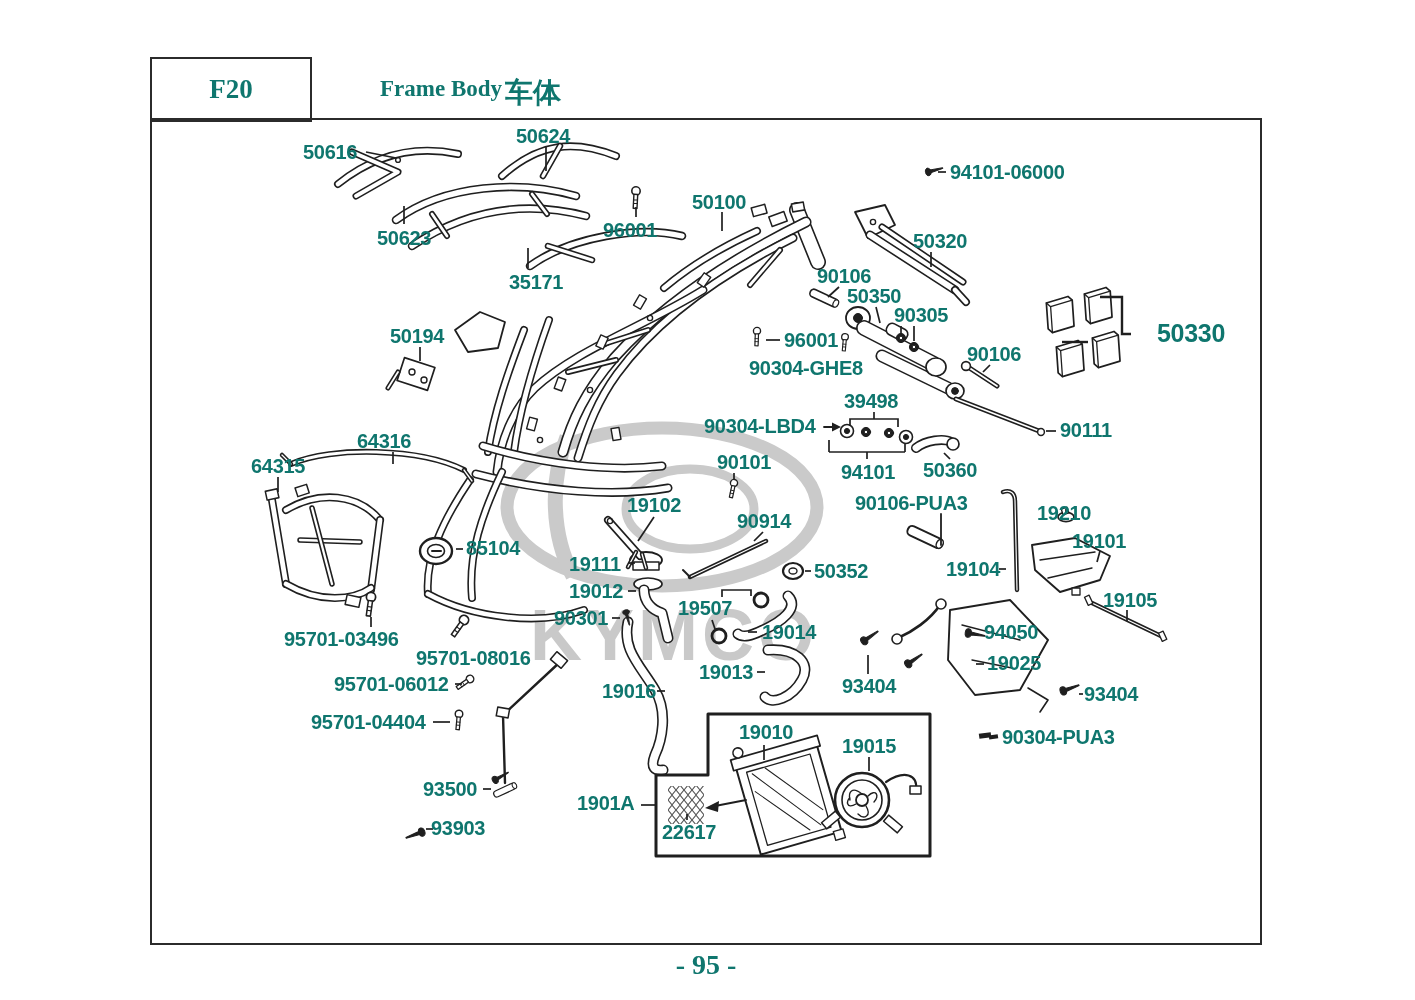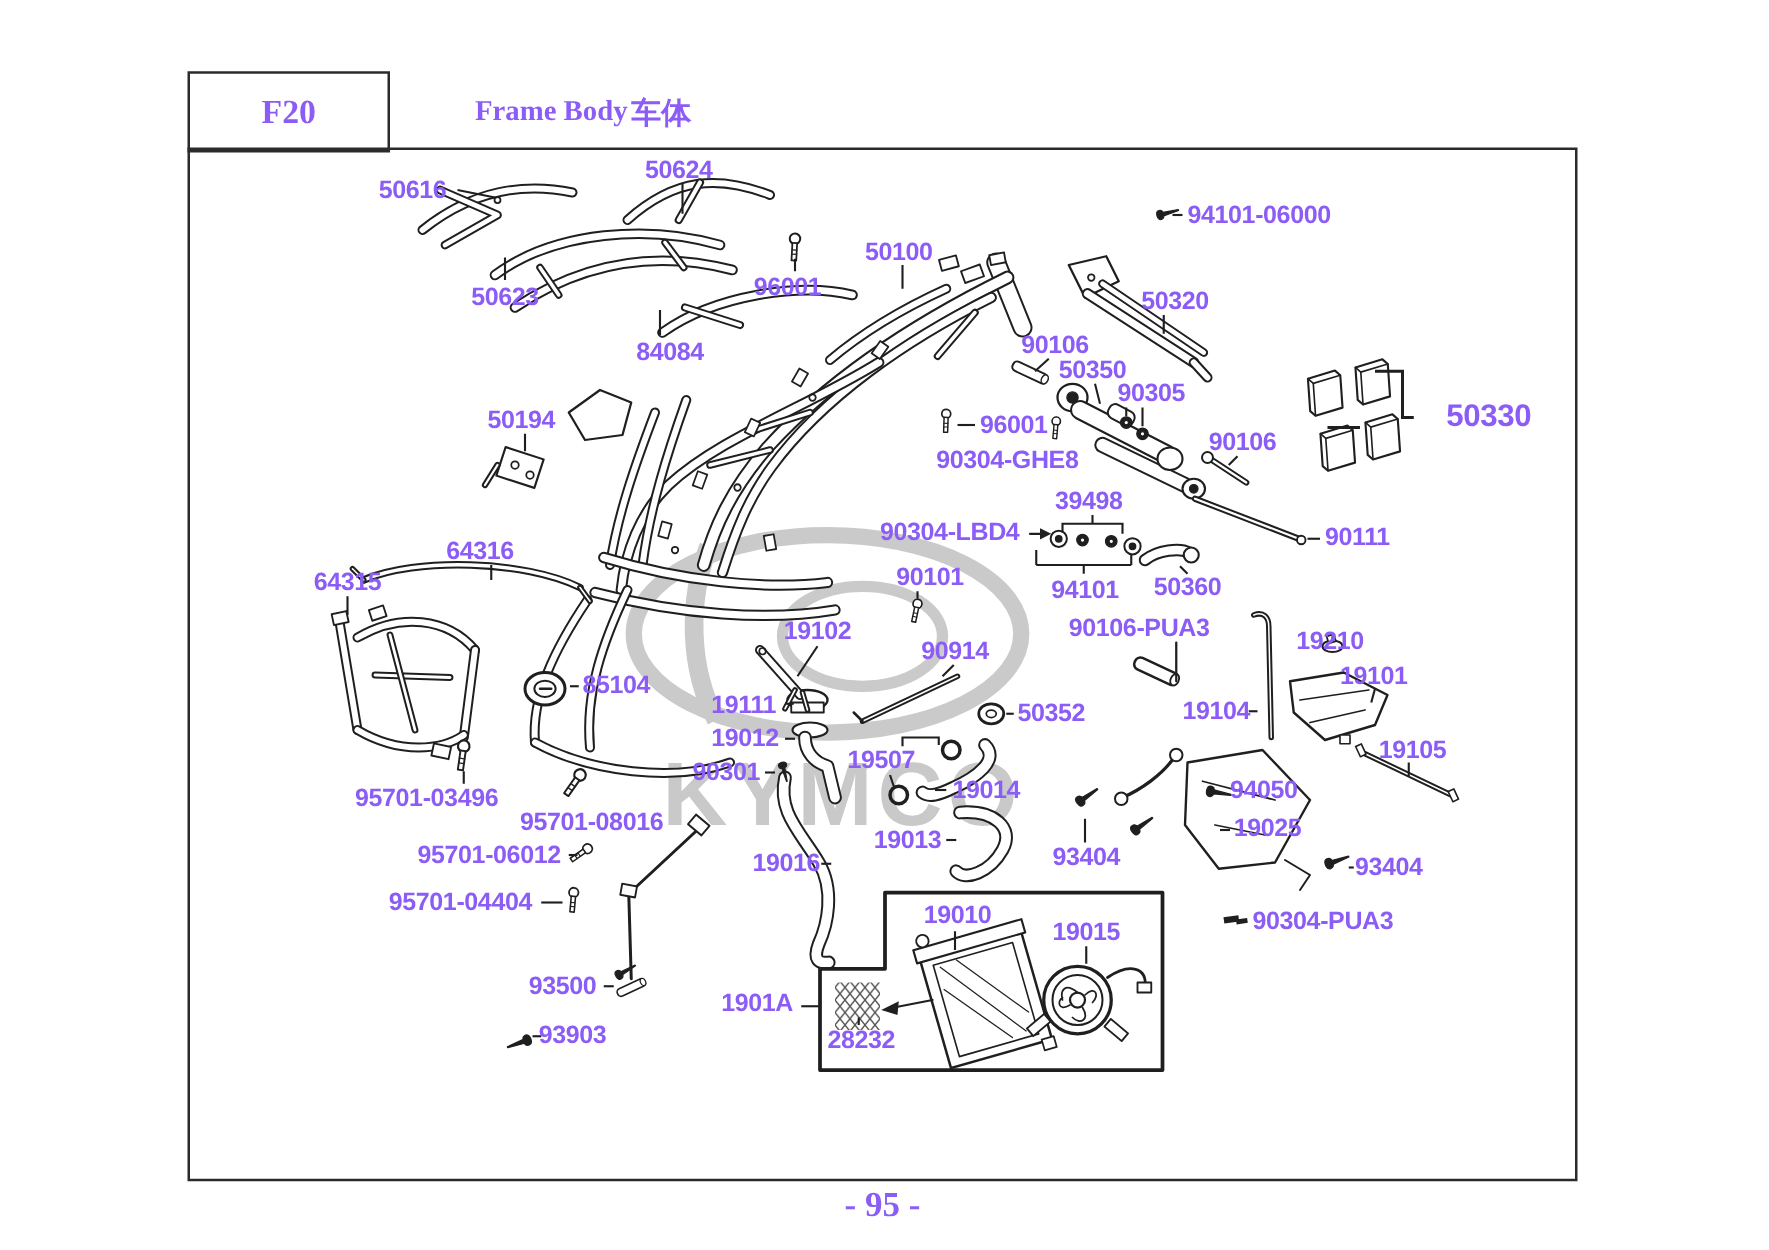--- a/index.html
+++ b/index.html
@@ -1,23 +1,23 @@
 <!DOCTYPE html>
 <html><head>
 <meta charset="utf-8">
 <style>
   html,body{margin:0;padding:0;background:#ffffff;}
   #page{position:relative;width:1415px;height:1000px;background:#fff;overflow:hidden;
-        font-family:"Liberation Sans",sans-serif;color:#8b5cf6;}
+        font-family:"Liberation Sans",sans-serif;color:#0f766e;}
   #header-code-box{position:absolute;left:150px;top:57px;width:158px;height:61px;
         border:2px solid #2b2b2b;display:flex;align-items:center;justify-content:center;}
   .serif{font-family:"Liberation Serif",serif;}
   #header-code{font-size:27px;font-weight:bold;}
   #header-title-en{position:absolute;left:380px;top:76px;font-size:23px;font-weight:bold;}
-  #header-title-cn{position:absolute;left:505px;top:74px;font-size:24px;font-weight:bold;}
+  #header-title-cn{position:absolute;left:505px;top:74px;font-size:28px;font-weight:bold;}
   #drawing-border{position:absolute;left:150px;top:118px;width:1112px;height:827px;
         border:2px solid #2b2b2b;box-sizing:border-box;}
   #page-number{position:absolute;left:150px;top:949px;width:1112px;text-align:center;
         font-size:28px;font-weight:bold;}
   svg#art{position:absolute;left:0;top:0;}
   .lbl{position:absolute;font-weight:bold;font-size:20px;line-height:22px;
        white-space:nowrap;letter-spacing:-0.3px;}
   .lbl-big{font-size:25px;line-height:27px;margin-left:24px;}
 </style>
 </head>
@@ -445,21 +445,21 @@
       <line x1="483" y1="789" x2="491" y2="789"></line>
       <line x1="641" y1="805" x2="655" y2="805"></line>
       <line x1="426" y1="829" x2="433" y2="829"></line>
       <line x1="687" y1="820" x2="687" y2="814"></line>
     </g>
   </svg>
 
   <div class="lbl" style="left:303px;top:141px">50616</div>
   <div class="lbl" style="left:516px;top:125px">50624</div>
   <div class="lbl" style="left:377px;top:227px">50623</div>
-  <div class="lbl" style="left:509px;top:271px">84084</div>
+  <div class="lbl" style="left:509px;top:271px">35171</div>
   <div class="lbl" style="left:603px;top:219px">96001</div>
   <div class="lbl" style="left:692px;top:191px">50100</div>
   <div class="lbl" style="left:950px;top:161px">94101-06000</div>
   <div class="lbl" style="left:913px;top:230px">50320</div>
   <div class="lbl" style="left:817px;top:265px">90106</div>
   <div class="lbl" style="left:847px;top:285px">50350</div>
   <div class="lbl" style="left:894px;top:304px">90305</div>
   <div class="lbl" style="left:784px;top:329px">96001</div>
   <div class="lbl" style="left:749px;top:357px">90304-GHE8</div>
   <div class="lbl" style="left:967px;top:343px">90106</div>
@@ -496,14 +496,14 @@
   <div class="lbl" style="left:334px;top:673px">95701-06012</div>
   <div class="lbl" style="left:1084px;top:683px">93404</div>
   <div class="lbl" style="left:602px;top:680px">19016</div>
   <div class="lbl" style="left:311px;top:711px">95701-04404</div>
   <div class="lbl" style="left:1002px;top:726px">90304-PUA3</div>
   <div class="lbl" style="left:739px;top:721px">19010</div>
   <div class="lbl" style="left:842px;top:735px">19015</div>
   <div class="lbl" style="left:423px;top:778px">93500</div>
   <div class="lbl" style="left:577px;top:792px">1901A</div>
   <div class="lbl" style="left:431px;top:817px">93903</div>
-  <div class="lbl" style="left:662px;top:821px">28232</div>
+  <div class="lbl" style="left:662px;top:821px">22617</div>
 </div>
 
 </body></html>

